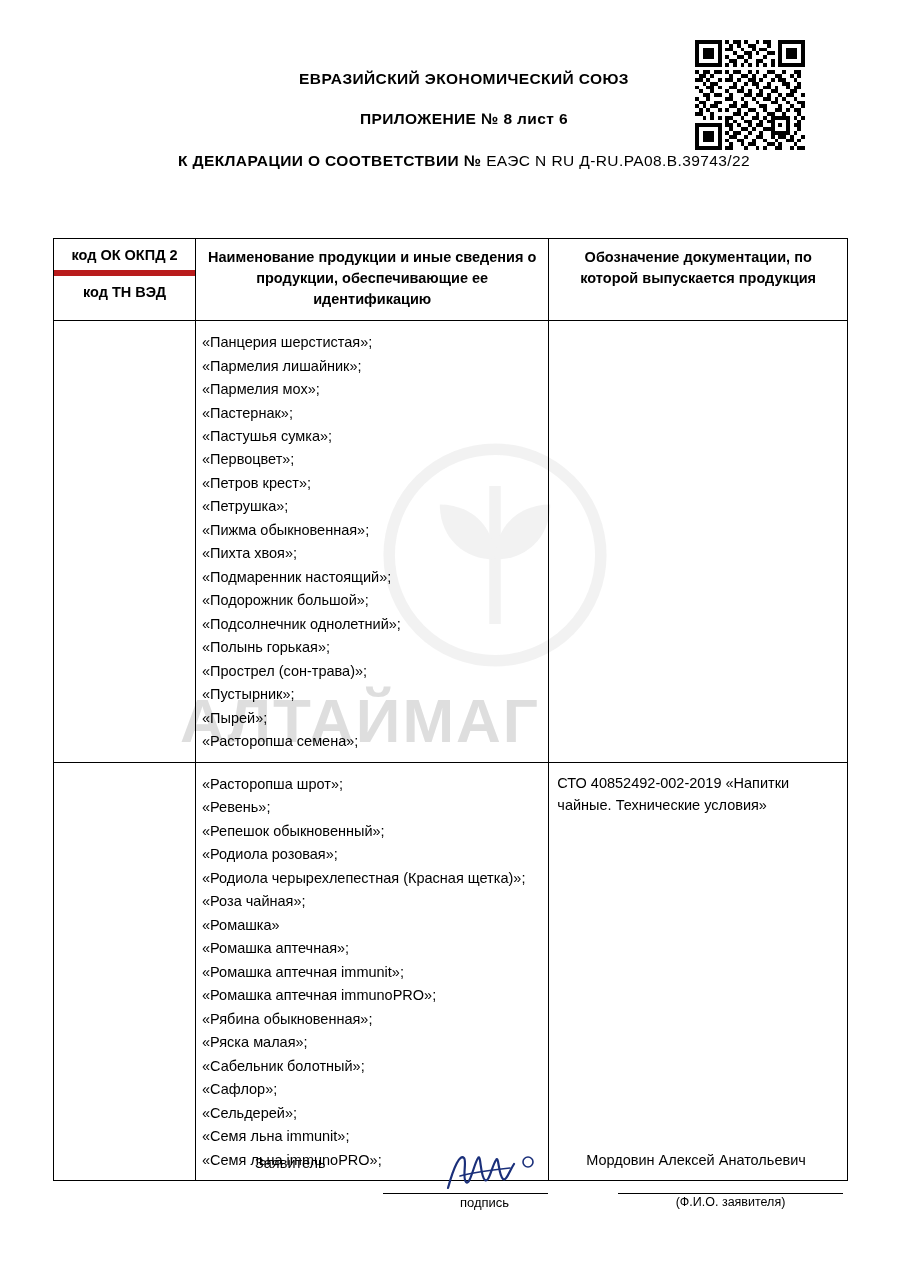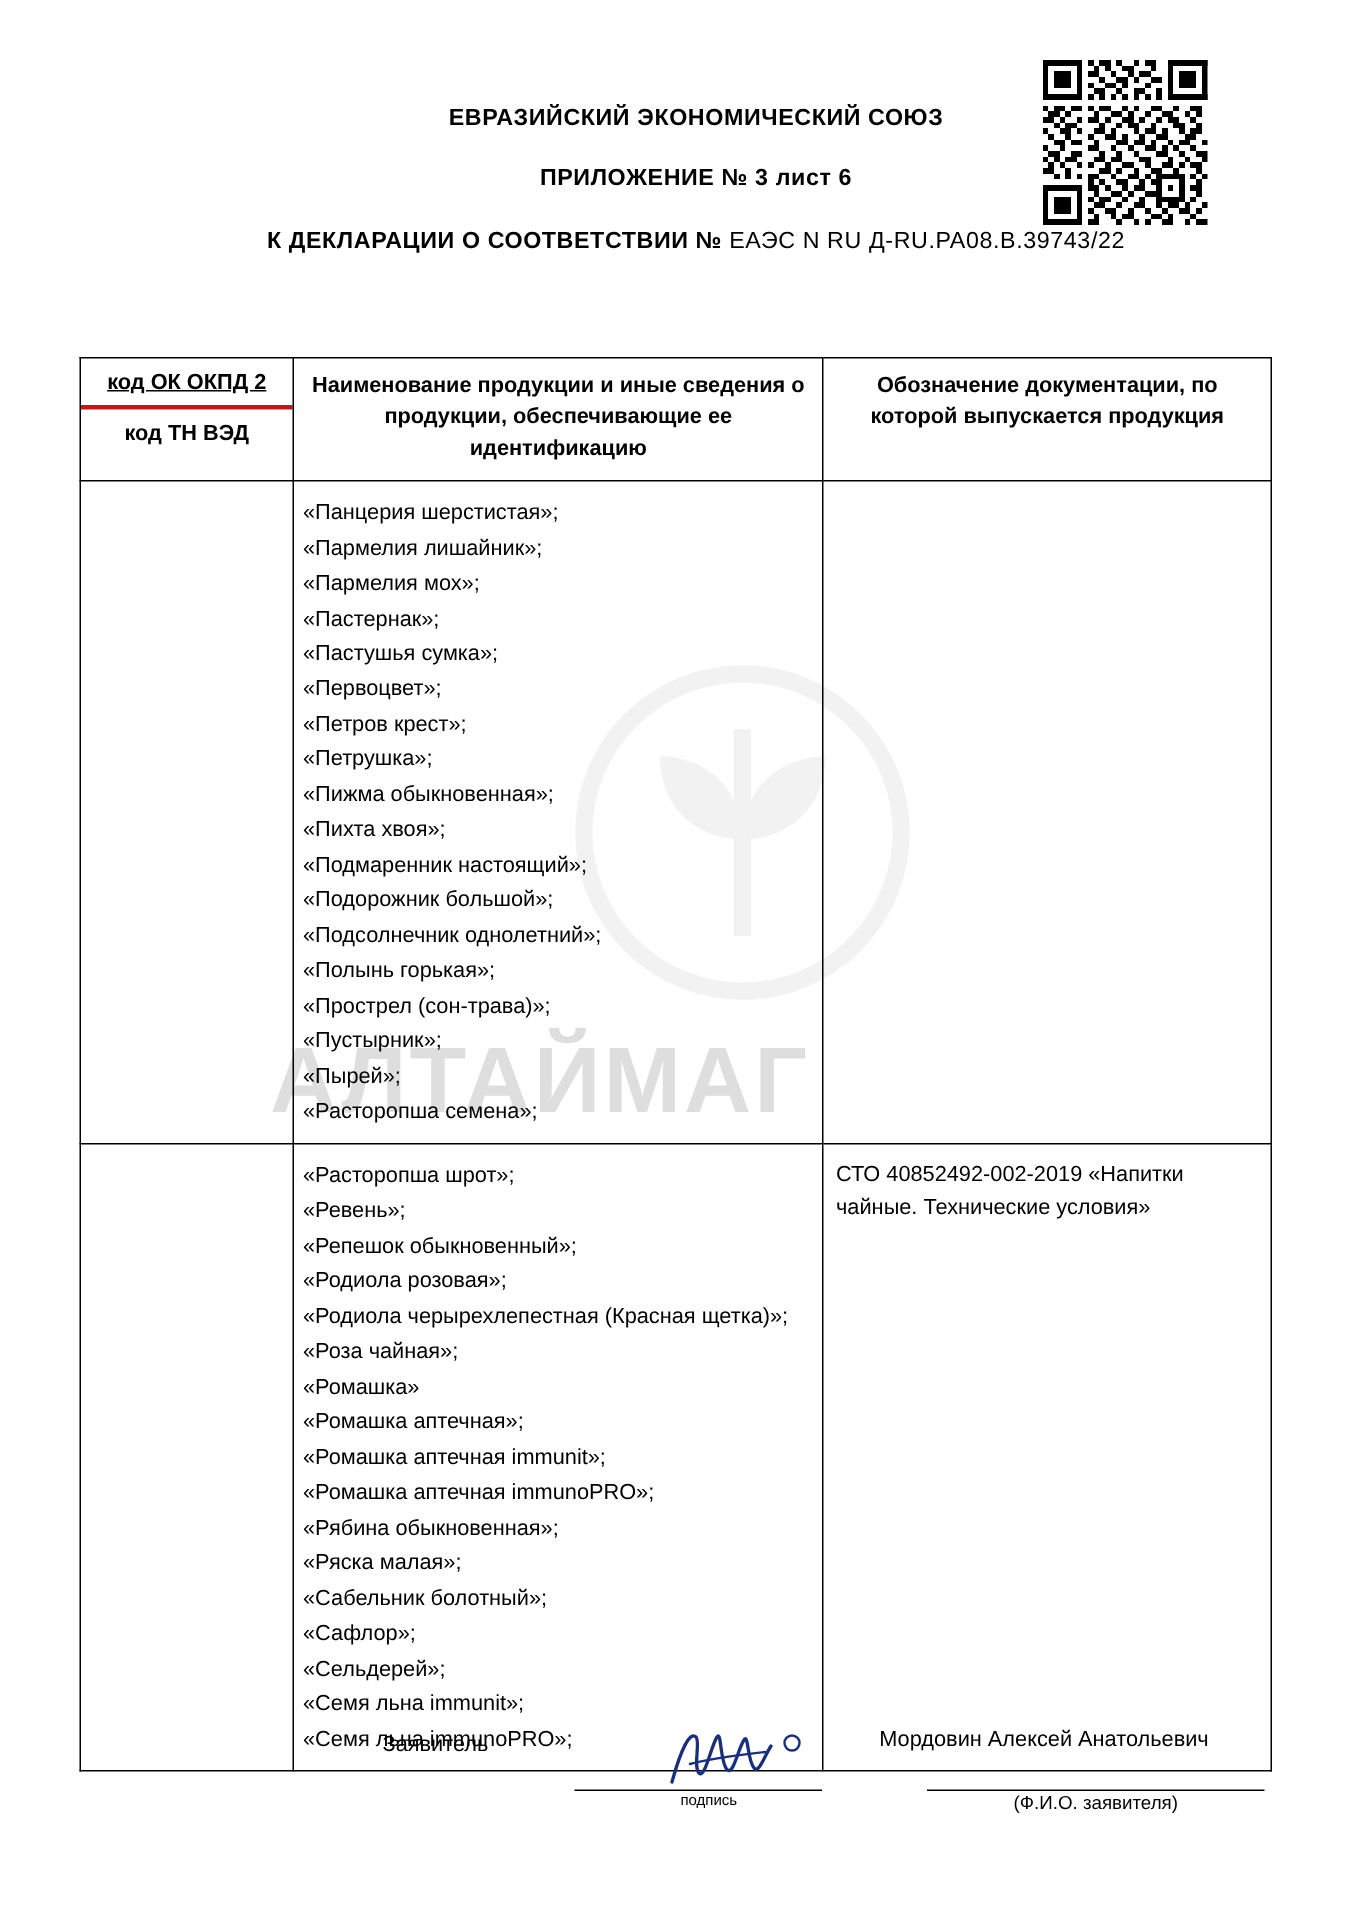--- a/index.html
+++ b/index.html
@@ -109,21 +109,21 @@
   .col-a { width: 152px; }
   .col-b { width: 345px; }
   .col-c { width: 298px; }
 
   .th-a { padding: 0; text-align: center; }
   .th-a .sub {
     font-weight: bold;
     font-size: 14.5px;
     padding: 8px 4px 7px;
   }
-  .th-a .sub.top { border-bottom: 3px solid #b91c1c; text-decoration: underline; }
+  .th-a .sub.top { border-bottom: 6px solid #b91c1c; }
   .th-b, .th-c {
     font-weight: bold;
     font-size: 14.5px;
     text-align: center;
     padding: 8px 10px 10px;
     line-height: 1.45;
   }
 
   .cell-list {
     padding: 10px 6px 8px 6px;
@@ -156,25 +156,25 @@
   }
   .sig-line-left {
     position: absolute;
     left: 383px;
     top: 53px;
     width: 165px;
     border-top: 1px solid #000;
   }
   .sig-cap-left {
     position: absolute;
-    left: 390px;
+    left: 402px;
     top: 55px;
     width: 165px;
     text-align: center;
-    font-size: 10px;
+    font-size: 13px;
   }
   .signature-mark {
     position: absolute;
     left: 440px;
     top: 8px;
     width: 110px;
     height: 46px;
   }
   .sig-name {
     position: absolute;
@@ -435,21 +435,21 @@
           <rect x="18" y="28" width="1" height="1"></rect>
         <rect x="21" y="28" width="2" height="1"></rect>
           <rect x="25" y="28" width="1" height="1"></rect>
         <rect x="27" y="28" width="2" height="1"></rect>
       </g>
     </svg>
   </div>
 
   <div class="header">
     <div class="hdr-line l1">ЕВРАЗИЙСКИЙ ЭКОНОМИЧЕСКИЙ СОЮЗ</div>
-    <div class="hdr-line l2">ПРИЛОЖЕНИЕ № 3 лист 6</div>
+    <div class="hdr-line l2">ПРИЛОЖЕНИЕ № 8 лист 6</div>
     <div class="hdr-line l3">
       <span>К ДЕКЛАРАЦИИ О СООТВЕТСТВИИ № </span><span class="norm">ЕАЭС N RU Д-RU.PA08.B.39743/22</span>
     </div>
   </div>
 
   <div class="watermark">
     <svg class="wm-logo" viewBox="0 0 100 100">
       <circle cx="50" cy="50" r="46" fill="none" stroke="#d5d5d5" stroke-width="5"></circle>
       <path d="M50 20 C50 40 50 55 50 80" stroke="#d5d5d5" stroke-width="5" fill="none"></path>
       <path d="M50 52 C36 52 26 42 26 28 C40 28 50 38 50 52 Z" fill="#d5d5d5"></path>

